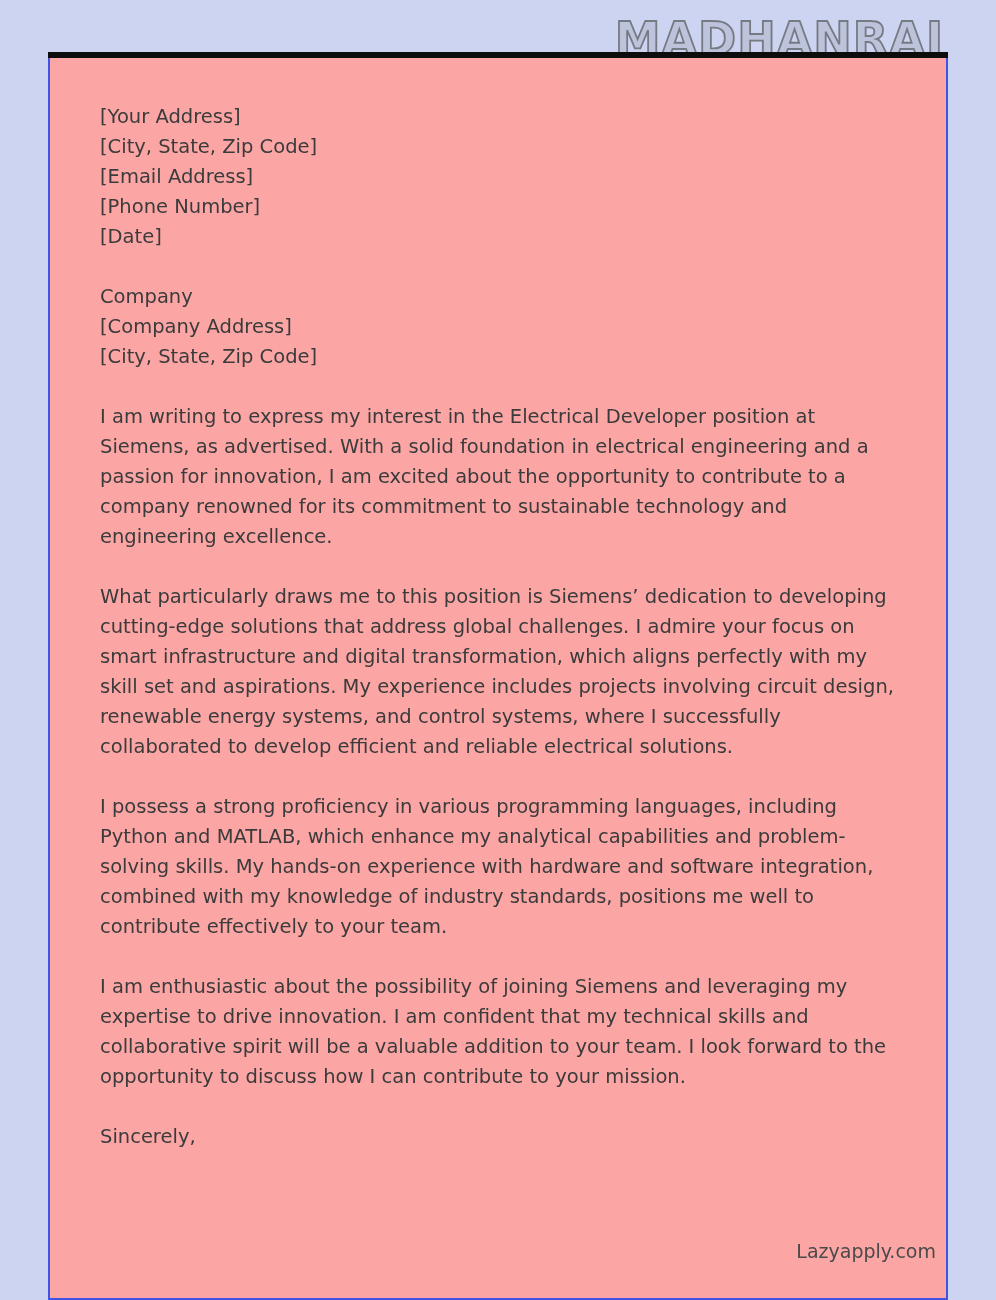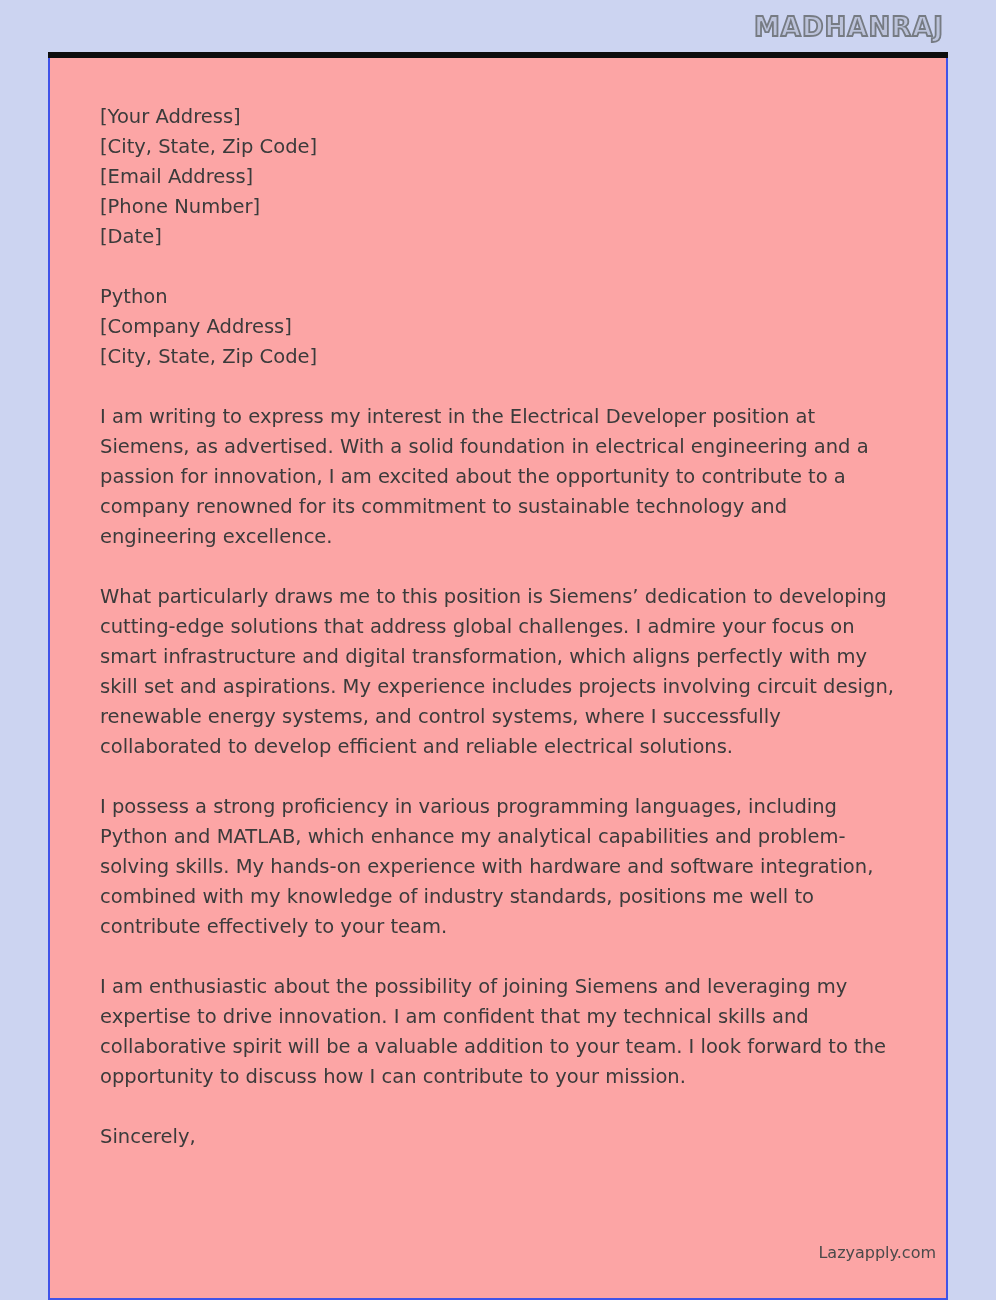--- a/index.html
+++ b/index.html
@@ -9,21 +9,21 @@
     height: 1300px;
     position: relative;
     overflow: hidden;
     background: #ccd4f1;
     font-family: "DejaVu Sans", "Liberation Sans", sans-serif;
   }
   .brand {
     position: absolute;
     top: 12px;
     right: 52px;
-    font-size: 26px;
+    font-size: 46px;
     font-weight: 700;
     letter-spacing: 1px;
     color: rgba(130, 135, 143, 0.22);
     -webkit-text-stroke: 1.8px #767b83;
     font-family: "DejaVu Sans", sans-serif;
   }
   .topbar {
     position: absolute;
     left: 48px;
     right: 48px;
@@ -47,21 +47,21 @@
     line-height: 30px;
     color: #3b3b3b;
   }
   .block { margin: 0 0 30px 0; }
   .content p { margin: 12px 0 30px 0; }
   .sig-block div { margin: 0; }
   .watermark {
     position: absolute;
     right: 10px;
     bottom: 36px;
-    font-size: 16px;
+    font-size: 19px;
     color: #4a4a4a;
   }
 </style>
 </head>
 <body>
 
 <div class="brand">MADHANRAJ</div>
 
 <div class="topbar"></div>
 
@@ -70,21 +70,21 @@
 
     <div class="block">
       <div>[Your Address]</div>
       <div>[City, State, Zip Code]</div>
       <div>[Email Address]</div>
       <div>[Phone Number]</div>
       <div>[Date]</div>
     </div>
 
     <div class="block">
-      <div>Python</div>
+      <div>Company</div>
       <div>[Company Address]</div>
       <div>[City, State, Zip Code]</div>
     </div>
 
 
     <p>I am writing to express my interest in the Electrical Developer position at Siemens, as advertised. With a solid foundation in electrical engineering and a passion for innovation, I am excited about the opportunity to contribute to a company renowned for its commitment to sustainable technology and engineering excellence.</p>
     <p>What particularly draws me to this position is Siemens’ dedication to developing cutting-edge solutions that address global challenges. I admire your focus on smart infrastructure and digital transformation, which aligns perfectly with my skill set and aspirations. My experience includes projects involving circuit design, renewable energy systems, and control systems, where I successfully collaborated to develop efficient and reliable electrical solutions.</p>
     <p>I possess a strong proficiency in various programming languages, including Python and MATLAB, which enhance my analytical capabilities and problem-solving skills. My hands-on experience with hardware and software integration, combined with my knowledge of industry standards, positions me well to contribute effectively to your team.</p>
     <p>I am enthusiastic about the possibility of joining Siemens and leveraging my expertise to drive innovation. I am confident that my technical skills and collaborative spirit will be a valuable addition to your team. I look forward to the opportunity to discuss how I can contribute to your mission.</p>
 

